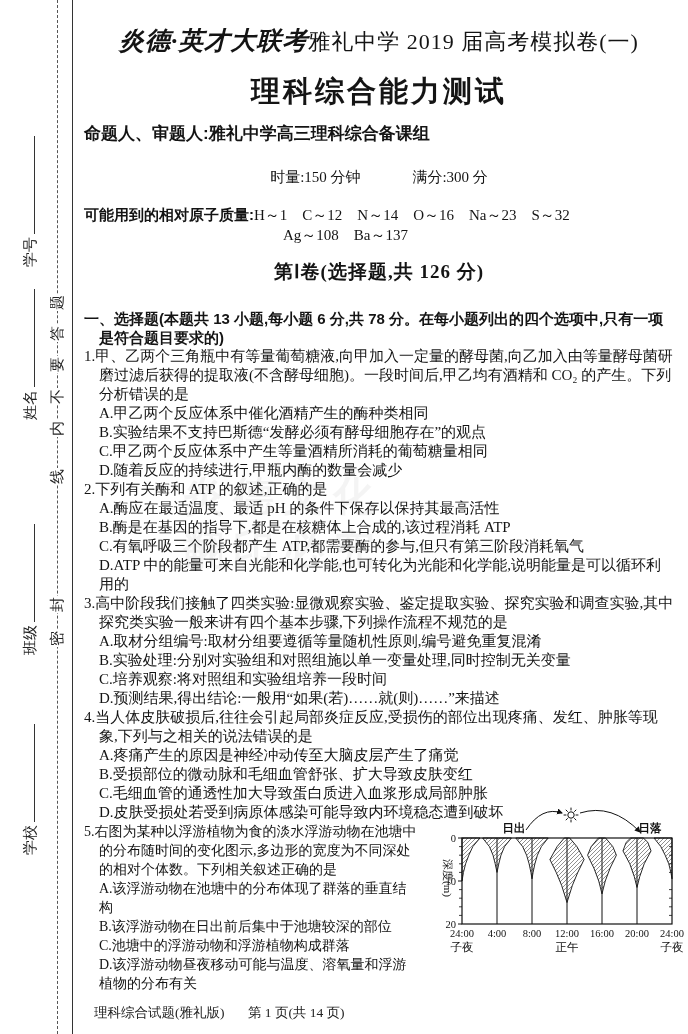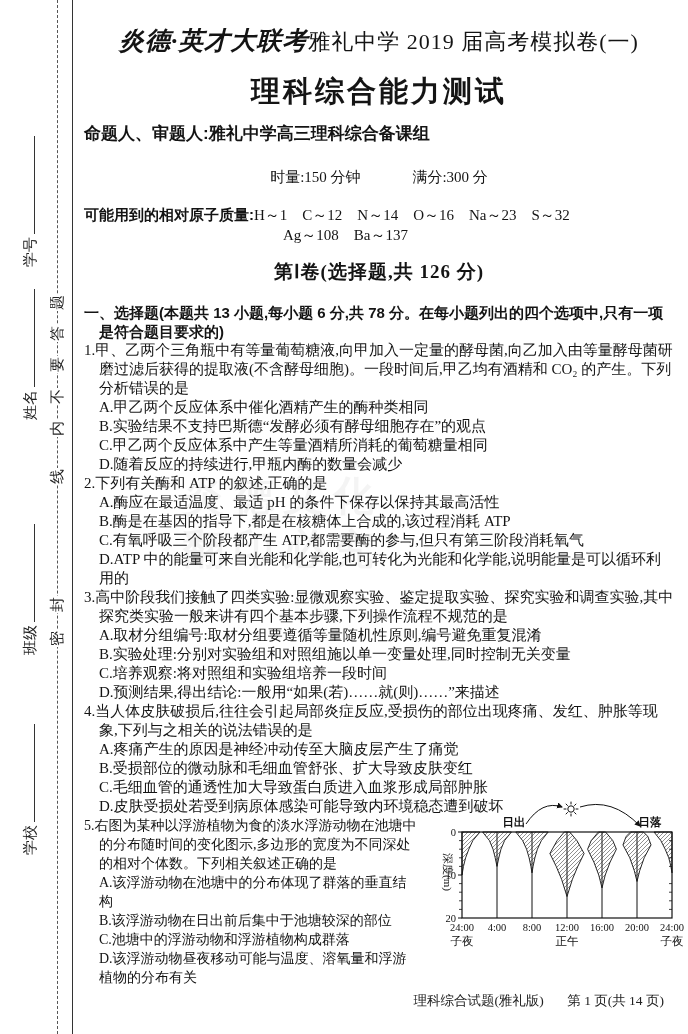--- a/index.html
+++ b/index.html
@@ -45,31 +45,31 @@
     font-weight:700; font-family:"Liberation Sans",sans-serif; }
   .meta { margin-top:22px; text-align:center; font-size:15px; line-height:20px; }
   .meta span { margin:12px 24px; }
   .intro { margin-top:16px; font-size:15px; line-height:20px; font-weight:700;
     font-family:"Liberation Sans",sans-serif; text-indent:2em; }
   .masses { margin-top:18px; font-size:15px; line-height:20px; }
   .masses .lbl { font-weight:700; font-family:"Liberation Sans",sans-serif; }
   .masses-line2 { padding-left:199px; font-size:15px; line-height:20px; }
   .section-title { margin-top:14px; text-align:center; font-size:19px;
     line-height:26px; font-weight:600; letter-spacing:1px; }
-  .section-note { margin-top:18px; font-size:15px; line-height:19px; font-weight:700;
+  .section-note { margin-top:24px; font-size:15px; line-height:19px; font-weight:700;
     font-family:"Liberation Sans",sans-serif; padding-left:15px; text-indent:-15px; }
 
   .question { font-size:15px; line-height:19px; padding-left:15px; }
   .q-stem { text-indent:-15px; }
   .q-opt { }
   .q5 { font-size:14px; line-height:19px; position:relative; padding-right:254px; }
   .chart-box { position:absolute; top:-18px; right:-12px; width:252px; height:172px; }
 
-  .footer { position:absolute; left:84px; width:590px; bottom:24px;
-    text-align:right; font-size:13.5px; color:#222; }
+  .footer { position:absolute; left:84px; width:590px; bottom:12px;
+    text-align:left; font-size:13.5px; color:#222; }
   .footer span { margin:0 10px; }
 </style>
 </head>
 <body>
 
 <div id="page">
 
   <div class="field field-xuehao">
     <span>学号</span><span class="blank"></span>
   </div>

